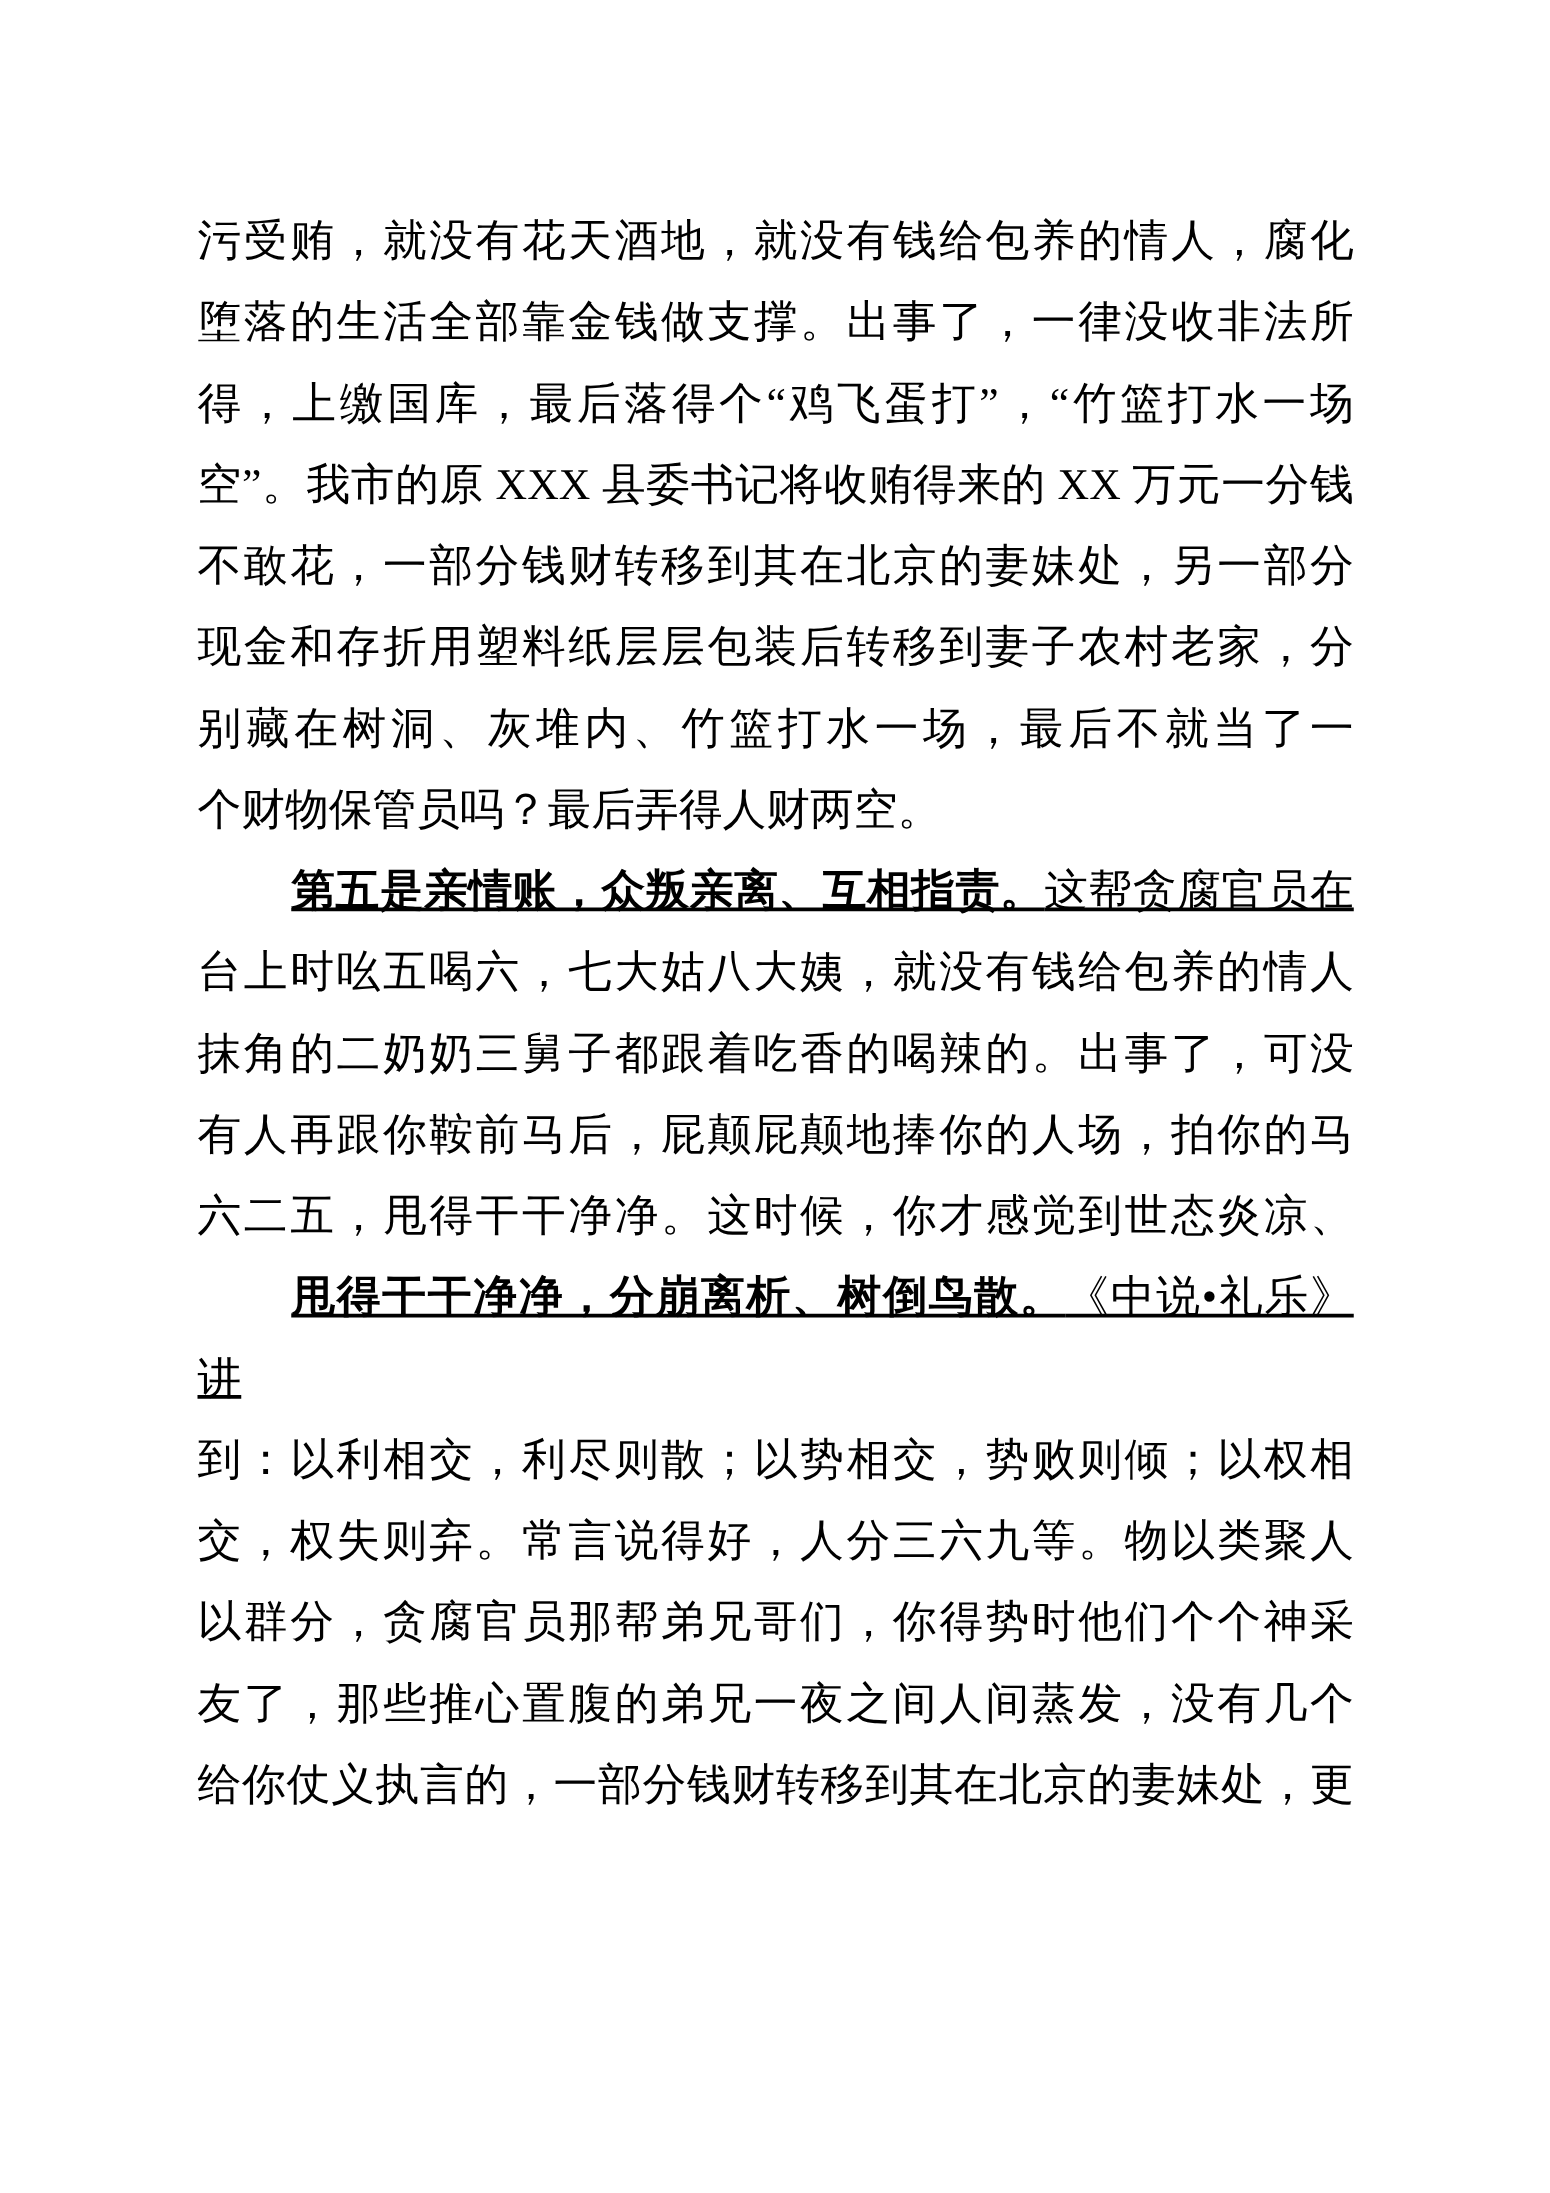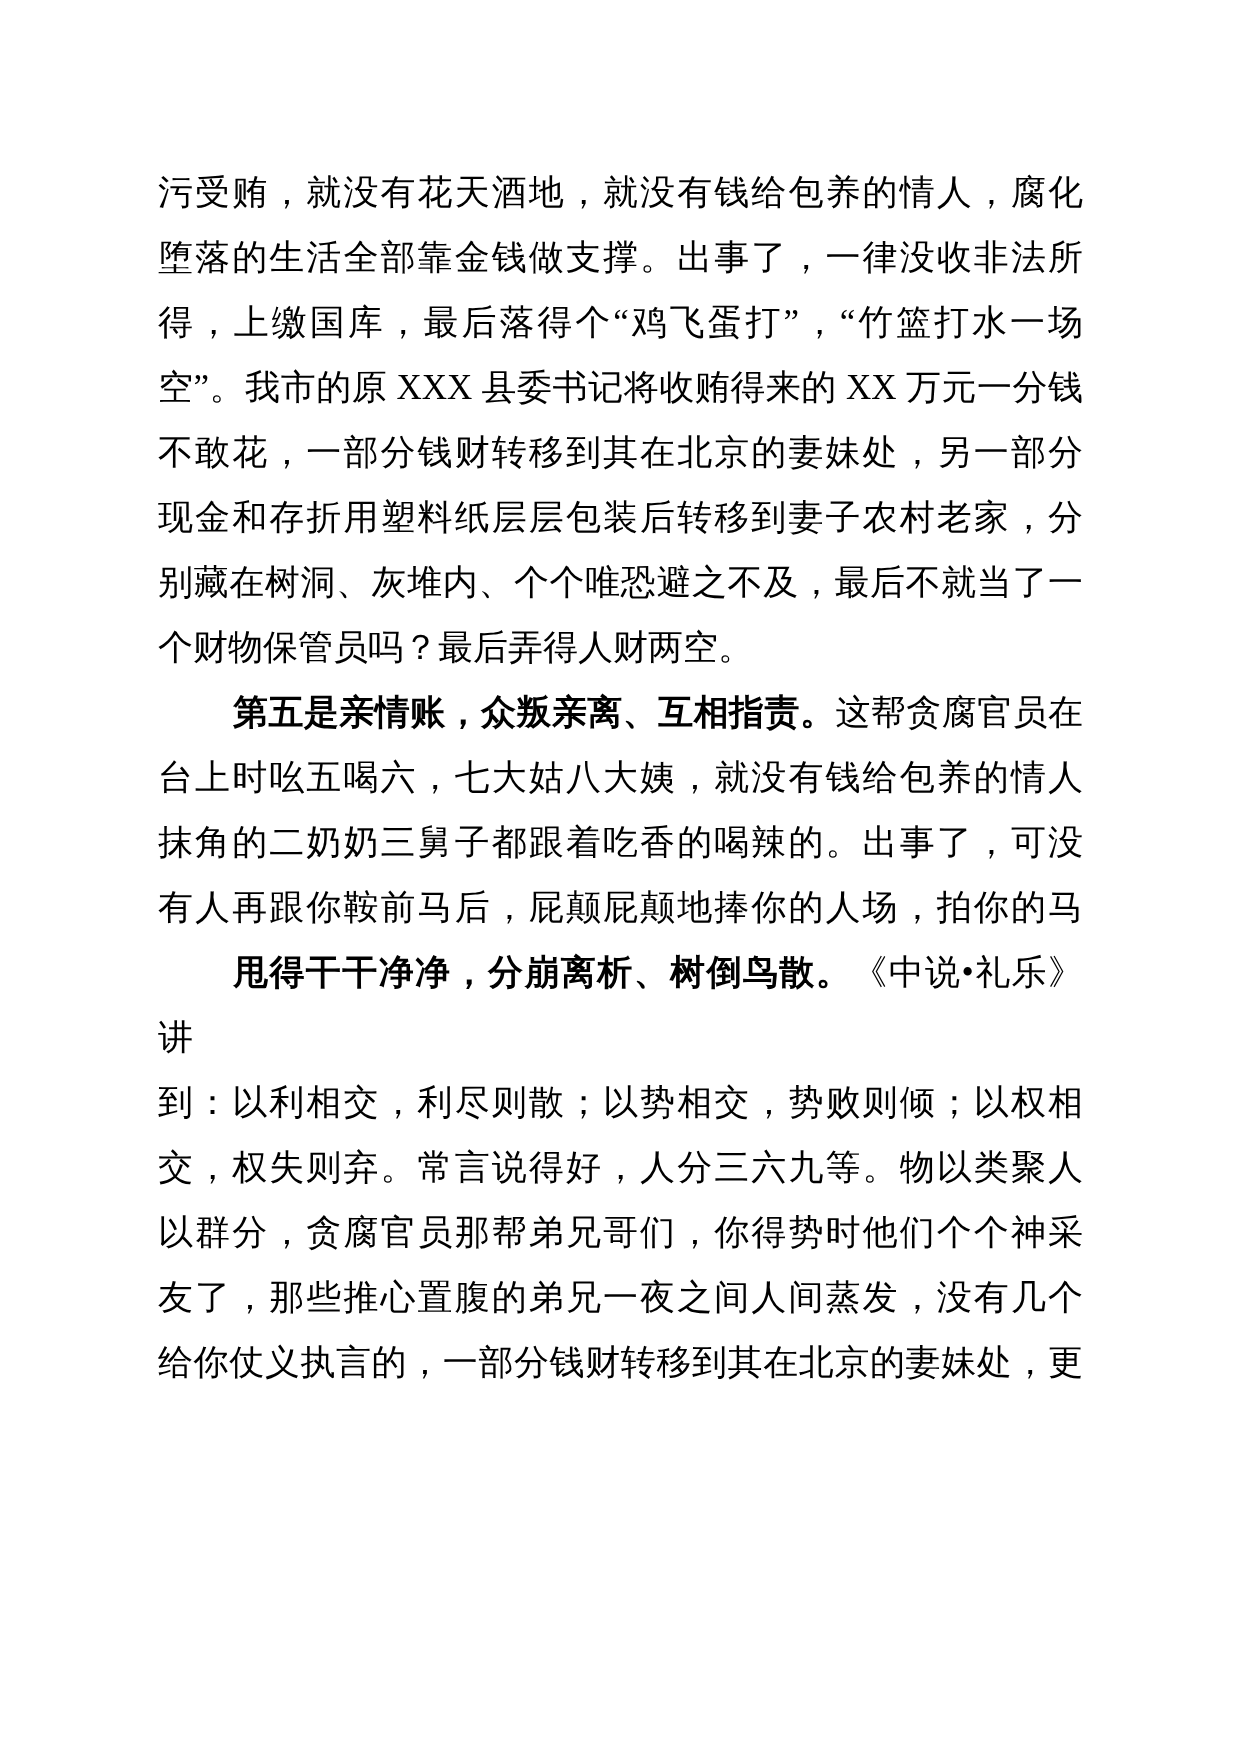--- a/index.html
+++ b/index.html
@@ -25,45 +25,47 @@
   }
   .line {
     text-align: justify;
     text-align-last: left;
   }
   .line.full {
     text-align-last: justify;
   }
   .line.indent {
     text-indent: 75px;
+    text-decoration: underline;
   }
   .bold-run {
     font-weight: bold;
   }
 </style>
 </head>
 <body>
 
 <main class="page">
   <section style="color: rgb(0, 0, 0);">
       <div class="paragraph">
         <div class="line full"><span>污受贿，就没有花天酒地，就没有钱给包养的情人，腐化</span></div>
         <div class="line full"><span>堕落的生活全部靠金钱做支撑。出事了，一律没收非法所</span></div>
         <div class="line full"><span>得，上缴国库，最后落得个“鸡飞蛋打”，“竹篮打水一场</span></div>
         <div class="line full"><span>空”。我市的原 XXX 县委书记将收贿得来的 XX 万元一分钱</span></div>
         <div class="line full"><span>不敢花，一部分钱财转移到其在北京的妻妹处，另一部分</span></div>
         <div class="line full"><span>现金和存折用塑料纸层层包装后转移到妻子农村老家，分</span></div>
-        <div class="line full"><span>别藏在树洞、灰堆内、个个唯恐避之不及，最后不就当了一</span></div>
+        <div class="line full"><span>别藏在树洞、灰堆内、竹篮打水一场，最后不就当了一</span></div>
         <div class="line"><span>个财物保管员吗？最后弄得人财两空。</span></div>
       </div>
       <div class="paragraph">
         <div class="line full indent"><span class="bold-run">第五是亲情账，众叛亲离、互相指责。</span><span>这帮贪腐官员在</span></div>
         <div class="line full"><span>台上时吆五喝六，七大姑八大姨，就没有钱给包养的情人</span></div>
         <div class="line full"><span>抹角的二奶奶三舅子都跟着吃香的喝辣的。出事了，可没</span></div>
         <div class="line full"><span>有人再跟你鞍前马后，屁颠屁颠地捧你的人场，拍你的马</span></div>
+        <div class="line full"><span>六二五，甩得干干净净。这时候，你才感觉到世态炎凉、</span></div>
       </div>
       <div class="paragraph">
         <div class="line full indent"><span class="bold-run">甩得干干净净，分崩离析、树倒鸟散。</span><span>《中说•礼乐》讲</span></div>
         <div class="line full"><span>到：以利相交，利尽则散；以势相交，势败则倾；以权相</span></div>
         <div class="line full"><span>交，权失则弃。常言说得好，人分三六九等。物以类聚人</span></div>
         <div class="line full"><span>以群分，贪腐官员那帮弟兄哥们，你得势时他们个个神采</span></div>
         <div class="line full"><span>友了，那些推心置腹的弟兄一夜之间人间蒸发，没有几个</span></div>
         <div class="line full"><span>给你仗义执言的，一部分钱财转移到其在北京的妻妹处，更</span></div>
       </div>
     </section>

